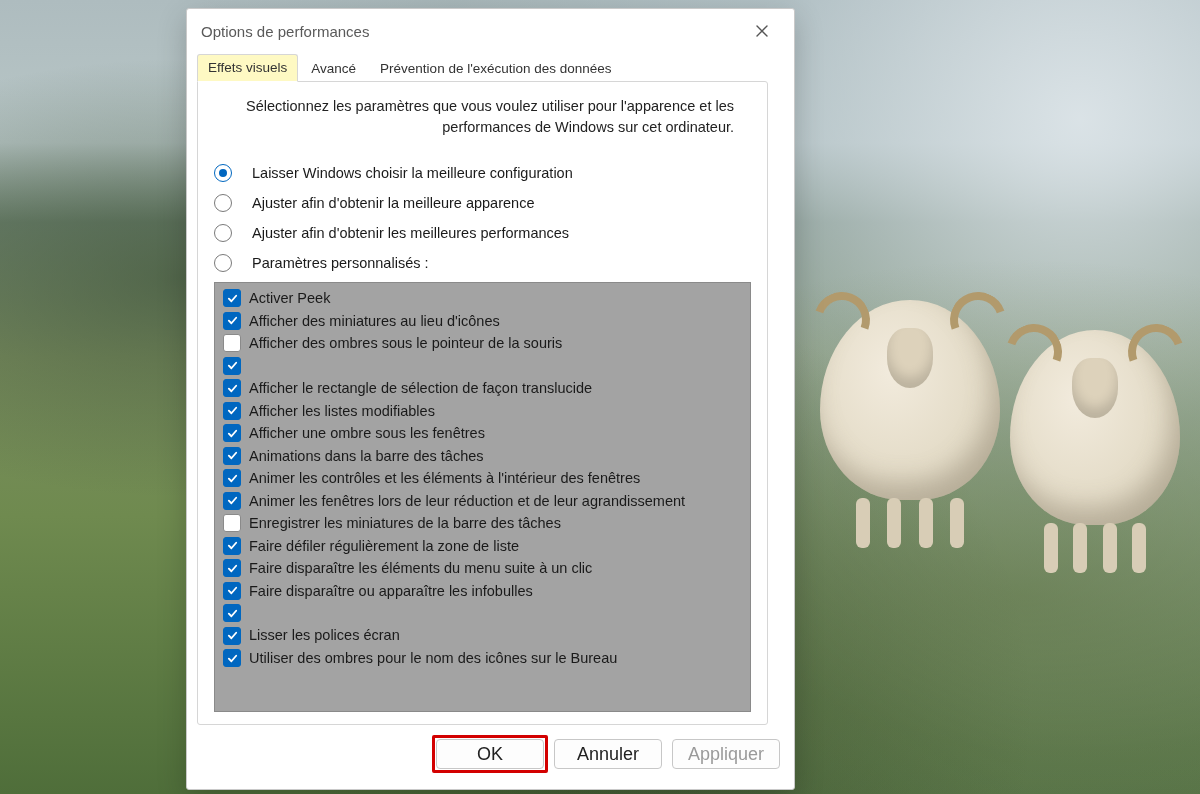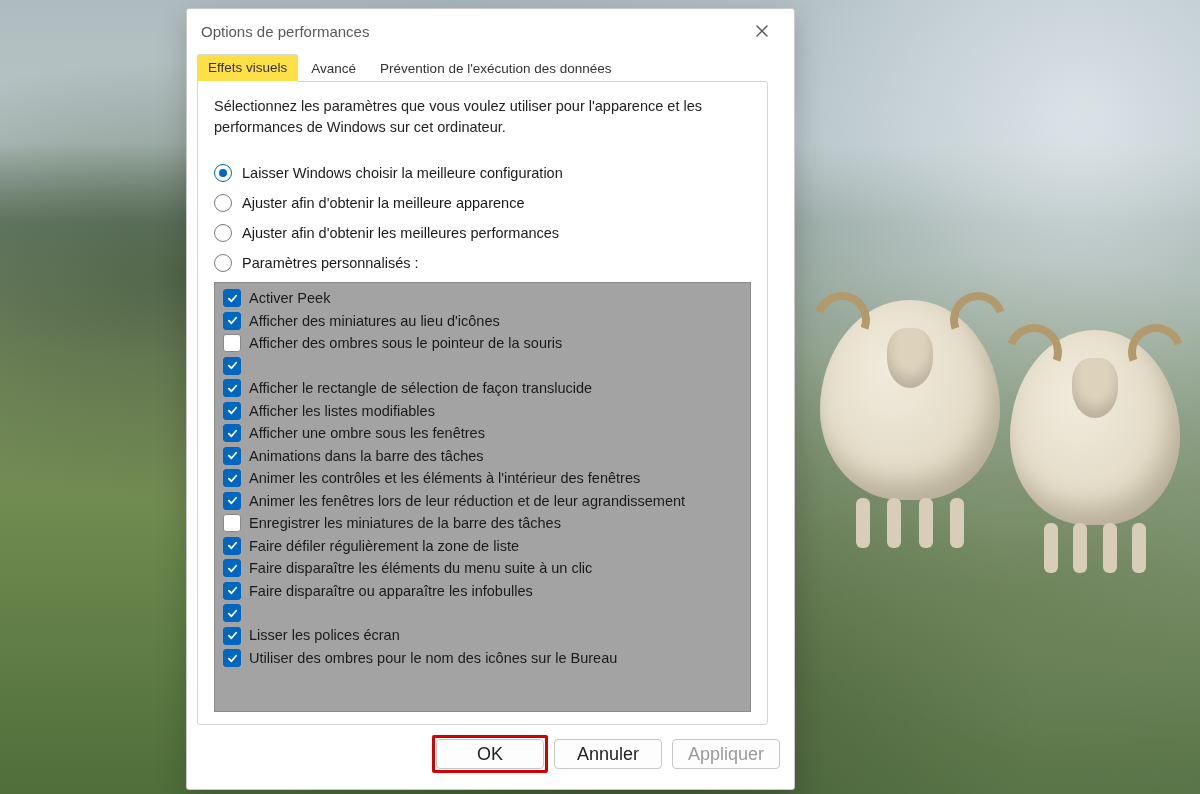--- a/index.html
+++ b/index.html
@@ -95,42 +95,43 @@
     color: #333;
     border: 1px solid transparent;
     border-bottom: none;
     position: relative;
     top: 1px;
     background: transparent;
   }
   .tab.active {
     border-color: #d6d6d6;
     border-bottom: 1px solid #fff;
-    background: #fde047;
+    background: #fef9c3;
     border-radius: 3px 3px 0 0;
   }
 
   .tabpanel {
     margin: 0 26px 0 10px;
     border: 1px solid #d6d6d6;
     border-radius: 0 3px 3px 3px;
     padding: 14px 16px 12px;
     flex: 0 0 auto;
+    text-align: right;
   }
 
   .intro {
     font-size: 14.5px;
     color: #222;
     line-height: 1.45;
     margin-bottom: 26px;
     max-width: 520px;
   }
 
   .radios { display:flex; flex-direction:column; gap:12px; margin-bottom:10px; }
-  .radio-row { display:flex; align-items:center; gap:10px; font-size:14.5px; }
+  .radio-row { display:flex; align-items:center; gap:20px; font-size:14.5px; }
   .radio {
     width:16px; height:16px; border-radius:50%;
     border:1px solid #7a7a7a; display:inline-flex;
     align-items:center; justify-content:center; flex:0 0 auto;
     background:#fff;
   }
   .radio.selected { border-color:#0067c0; }
   .radio.selected::after{
     content:""; width:8px; height:8px; border-radius:50%; background:#0067c0;
   }

